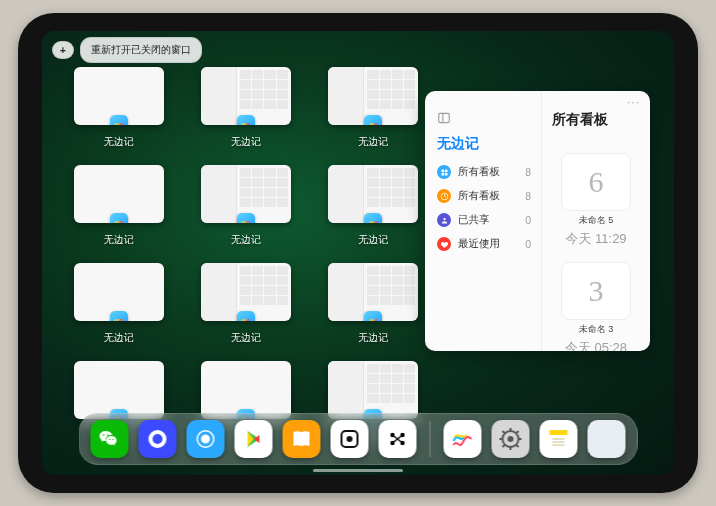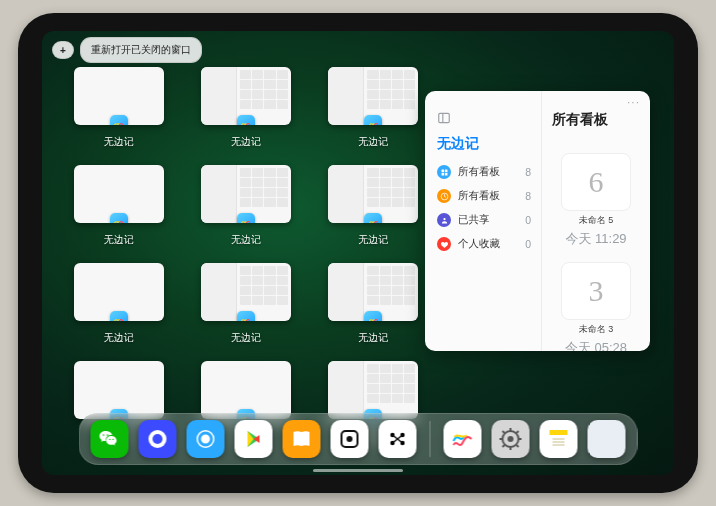--- a/index.html
+++ b/index.html
@@ -480,21 +480,21 @@
               </span>
               <span>已共享</span>
               <span class="cnt">0</span>
             </div>
             <div class="nav-row">
               <span class="ico red">
                 <svg viewBox="0 0 24 24">
                   <path d="M12 21s-7-4.5-9-9c-1.4-3.2 1-7 4.5-7 2 0 3.5 1.2 4.5 3 1-1.8 2.5-3 4.5-3 3.5 0 5.9 3.8 4.5 7-2 4.5-9 9-9 9z"></path>
                 </svg>
               </span>
-              <span>个人收藏</span>
+              <span>最近使用</span>
               <span class="cnt">0</span>
             </div>
           </div>
       </div>
       <div class="panel-right">
         <div class="panel-title black">所有看板</div>
         <div id="boards" style="display:flex;flex-direction:column;gap:14px;">
             <div class="board">
               <div class="draw">6</div>
               <div class="board-label">未命名 5</div>

